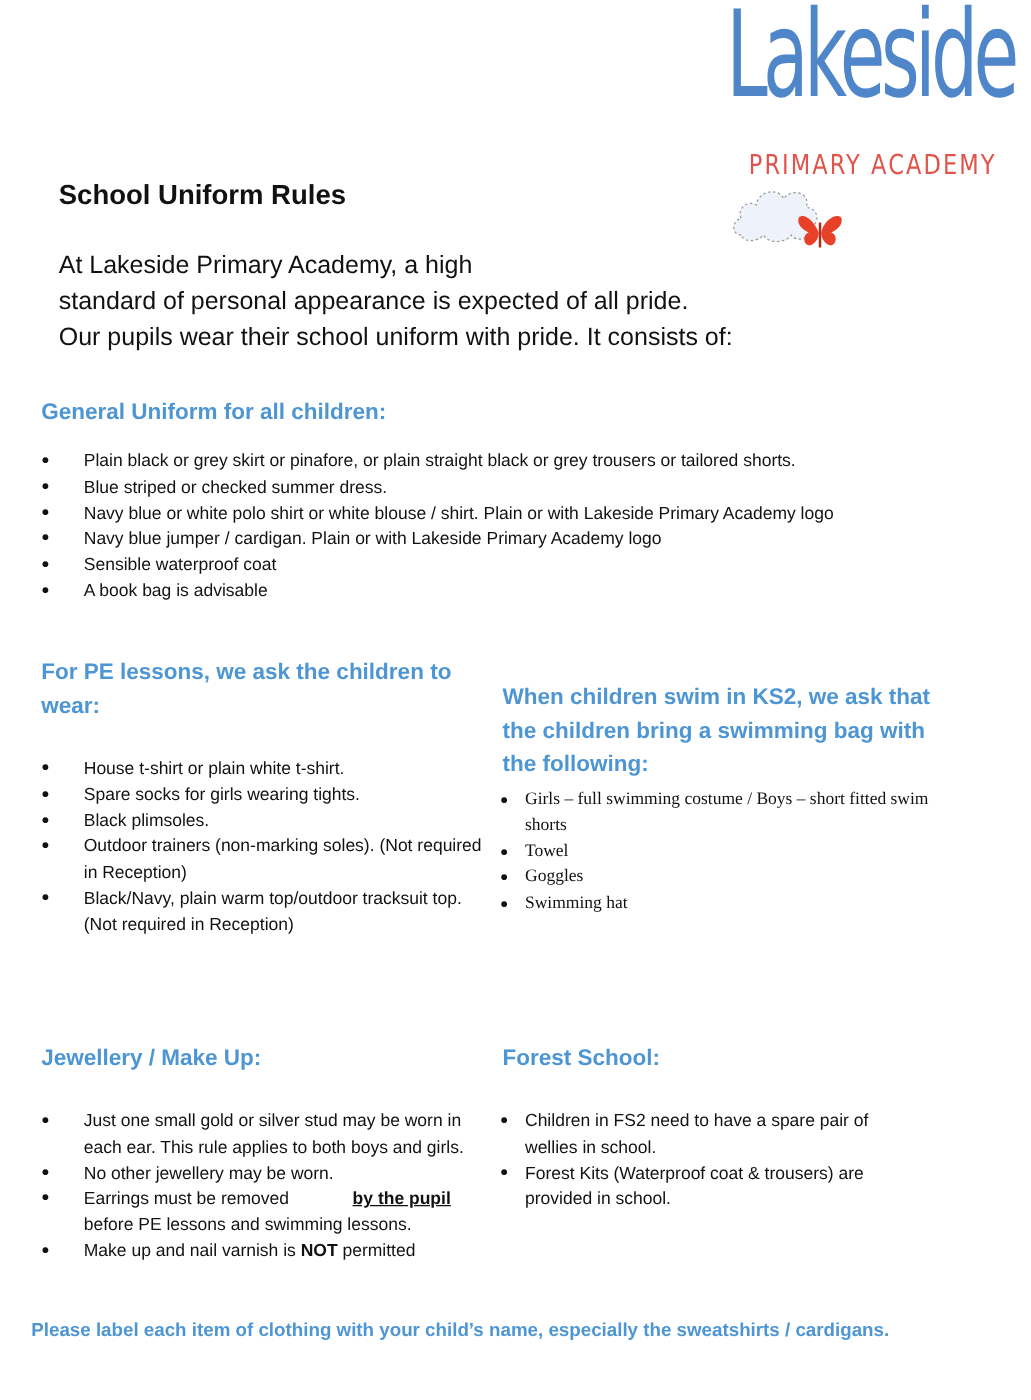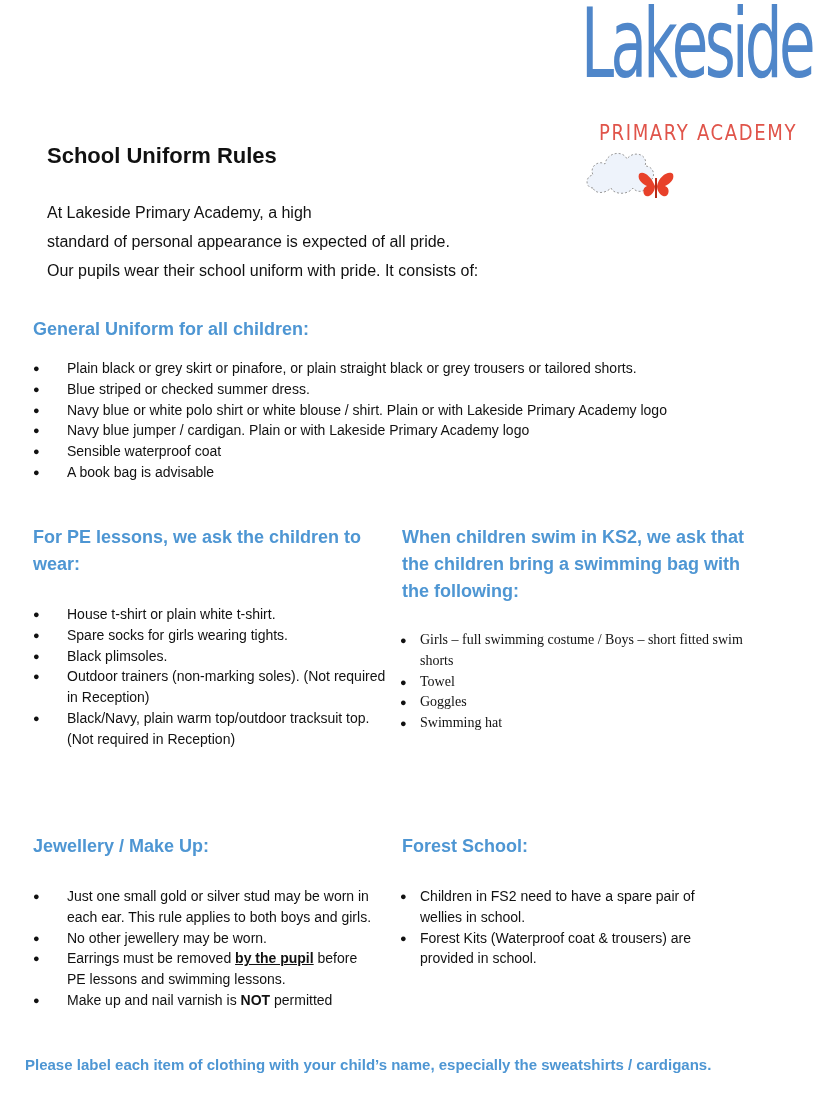--- a/index.html
+++ b/index.html
@@ -15,31 +15,31 @@
     }
     .logo-sub {
       position: absolute; left: 24px; top: 114px;
       font-family: "DejaVu Sans", sans-serif; font-size: 22px; color: #e0544a;
       letter-spacing: 2px; transform: scaleX(0.82); transform-origin: left top; white-space: nowrap;
     }
     .cloud { position: absolute; left: 8px; top: 138px; }
     .butterfly { position: absolute; left: 62px; top: 162px; }
 
     .title { position: absolute; left: 47px; top: 143px; font-size: 22px; font-weight: bold; }
-    .intro { position: absolute; left: 47px; top: 198px; font-size: 16px; line-height: 29px; }
+    .intro { position: absolute; left: 47px; top: 198px; font-size: 20px; line-height: 29px; }
 
     .heading { position: absolute; color: #4e96d3; font-weight: bold; font-size: 18px; line-height: 27px; }
 
     ul.bul { position: absolute; list-style: none; font-size: 14px; line-height: 20.8px; }
     ul.bul li { position: relative; padding-left: 34px; }
     ul.bul li::before { content: "\25CF"; position: absolute; left: 0; top: 0; font-size: 11px; }
     ul.bul.tight li { padding-left: 20px; }
 
     .footer { position: absolute; left: 25px; top: 1053px; width: 700px; color: #4e96d3; font-weight: bold; font-size: 15px; line-height: 23px; }
-    u b, b u { font-weight: bold; }
+    u b, b u { font-weight: bold; margin-left: 47px; }
   </style>
 </head>
 <body>
 
 <div class="logo">
   <div class="logo-word">Lakeside</div>
   <div class="logo-sub">PRIMARY ACADEMY</div>
   <svg class="cloud" width="78" height="52" viewBox="0 0 78 52">
     <path d="M10 44 C2 44 2 32 10 31 C6 22 16 16 22 20 C24 8 40 6 44 15 C50 6 66 10 62 22 C72 22 74 36 64 38 C66 48 54 50 50 44 C44 52 30 50 28 44 C22 50 12 50 10 44 Z" fill="#eef3fb" stroke="#9a9a9a" stroke-width="1" stroke-dasharray="2,2"></path>
   </svg>
@@ -69,21 +69,21 @@
 
 <div class="heading" style="left:33px; top:524px; width:355px;">For PE lessons, we ask the children to wear:</div>
 <ul class="bul" style="left:33px; top:604px; width:355px;">
   <li>House t-shirt or plain white t-shirt.</li>
   <li>Spare socks for girls wearing tights.</li>
   <li>Black plimsoles.</li>
   <li>Outdoor trainers (non-marking soles). (Not required in Reception)</li>
   <li>Black/Navy, plain warm top/outdoor tracksuit top. (Not required in Reception)</li>
 </ul>
 
-<div class="heading" style="left:402px; top:524px; width:370px;">When children swim in KS2, we ask that the children bring a swimming bag with the following:</div>
+<div class="heading" style="left:402px; top:544px; width:370px;">When children swim in KS2, we ask that the children bring a swimming bag with the following:</div>
 <ul class="bul tight" style="left:400px; top:630px; width:345px;font-family:Liberation Serif, serif;">
   <li>Girls – full swimming costume / Boys – short fitted swim shorts</li>
   <li>Towel</li>
   <li>Goggles</li>
   <li>Swimming hat</li>
 </ul>
 
 <div class="heading" style="left:33px; top:833px;">Jewellery / Make Up:</div>
 <ul class="bul" style="left:33px; top:886px; width:345px;">
   <li>Just one small gold or silver stud may be worn in each ear.  This rule applies to both boys and girls.</li>

